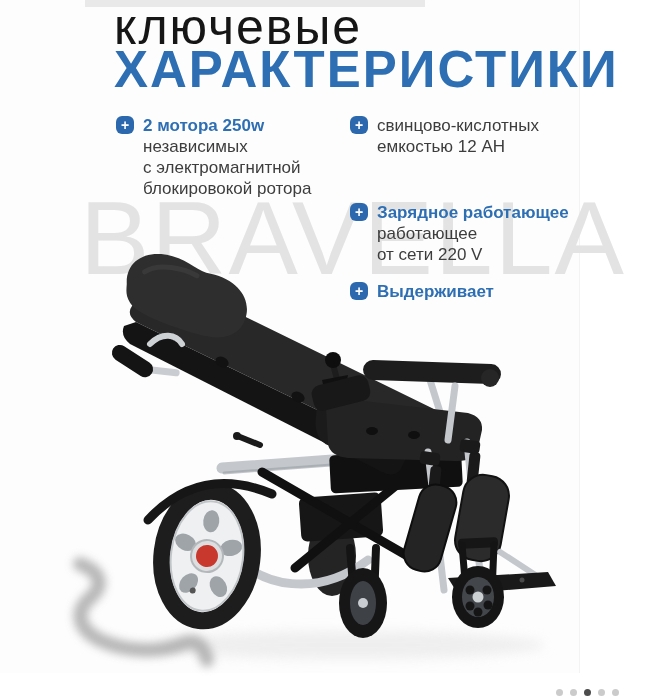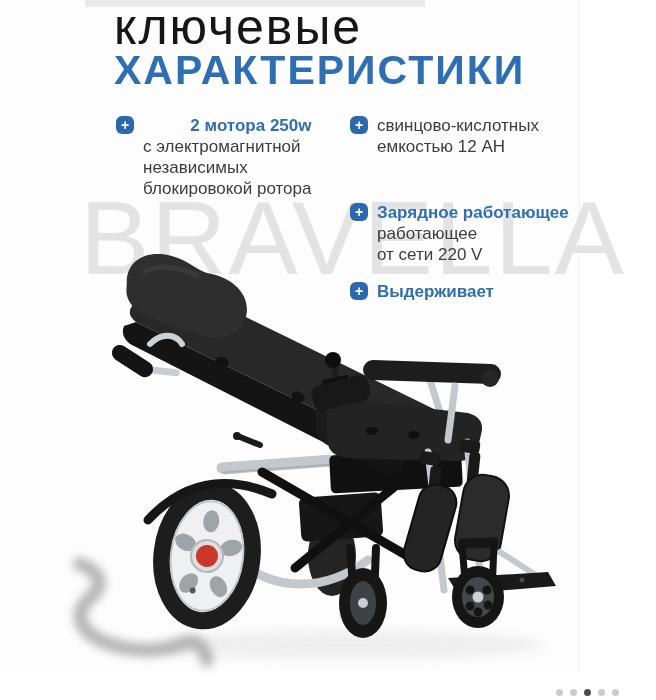--- a/index.html
+++ b/index.html
@@ -8,42 +8,42 @@
     font-family:"Liberation Sans","DejaVu Sans",sans-serif;
     -webkit-font-smoothing:antialiased;
   }
   .canvas{position:relative;width:656px;height:700px;background:#ffffff;}
   .card{position:absolute;left:0;top:0;width:579px;height:673px;background:#fdfdfd;border-right:1px solid #f3f3f3;}
   .top-strip{position:absolute;left:85px;top:0;width:340px;height:7px;background:#e9e9e9;}
 
   
   .title{position:absolute;left:114px;top:4px;z-index:3;}
   .t1{font-size:50px;line-height:46px;font-weight:400;letter-spacing:2px;color:#161616;}
-  .t2{font-size:41px;line-height:36px;font-weight:900;letter-spacing:2px;color:#2e6fb4;margin-top:2px;}
+  .t2{font-size:51px;line-height:36px;font-weight:900;letter-spacing:2px;color:#2e6fb4;margin-top:2px;}
 
   
   .watermark{
     position:absolute;left:80px;top:186px;z-index:1;
     font-size:104px;line-height:104px;font-weight:400;letter-spacing:2px;color:#e3e3e3;
     white-space:nowrap;user-select:none;
   }
 
   
   .feature{position:absolute;z-index:3;display:flex;align-items:flex-start;}
   .f1{left:116px;top:115px;}
   .f2{left:350px;top:115px;}
   .f3{left:350px;top:202px;}
   .f4{left:350px;top:281px;}
   .bullet{
     flex:0 0 auto;width:18px;height:18px;border-radius:6px;background:#2b68ad;
     color:#ffffff;font-size:14px;font-weight:700;line-height:18px;text-align:center;
     margin-right:9px;margin-top:1px;
   }
   .ftext{font-size:17px;line-height:21px;color:#3d3d3d;}
-  .fhead{font-weight:700;color:#2e6fb4;font-size:17px;line-height:21px;text-align:right;}
+  .fhead{font-weight:700;color:#2e6fb4;font-size:17px;line-height:21px;}
 
   
   .product{position:absolute;left:0;top:0;z-index:2;}
 
   
   .dots{position:absolute;left:556px;top:689px;z-index:3;display:flex;gap:7px;}
   .dot{width:7px;height:7px;border-radius:50%;background:#cbcbcb;}
   .dot.active{background:#4c4c4c;}
 </style>
 </head>
@@ -57,22 +57,22 @@
 
   <div class="title">
     <div class="t1">ключевые</div>
     <div class="t2">ХАРАКТЕРИСТИКИ</div>
   </div>
 
   <div class="feature f1">
     <span class="bullet">+</span>
     <div class="ftext">
       <div class="fhead">2 мотора 250w</div>
+      <div>независимых</div>
       <div>с электромагнитной</div>
-      <div>независимых</div>
       <div>блокировокой ротора</div>
     </div>
   </div>
 
   <div class="feature f2">
     <span class="bullet">+</span>
     <div class="ftext">
       <div>свинцово-кислотных</div>
       <div>емкостью 12 АН</div>
     </div>

